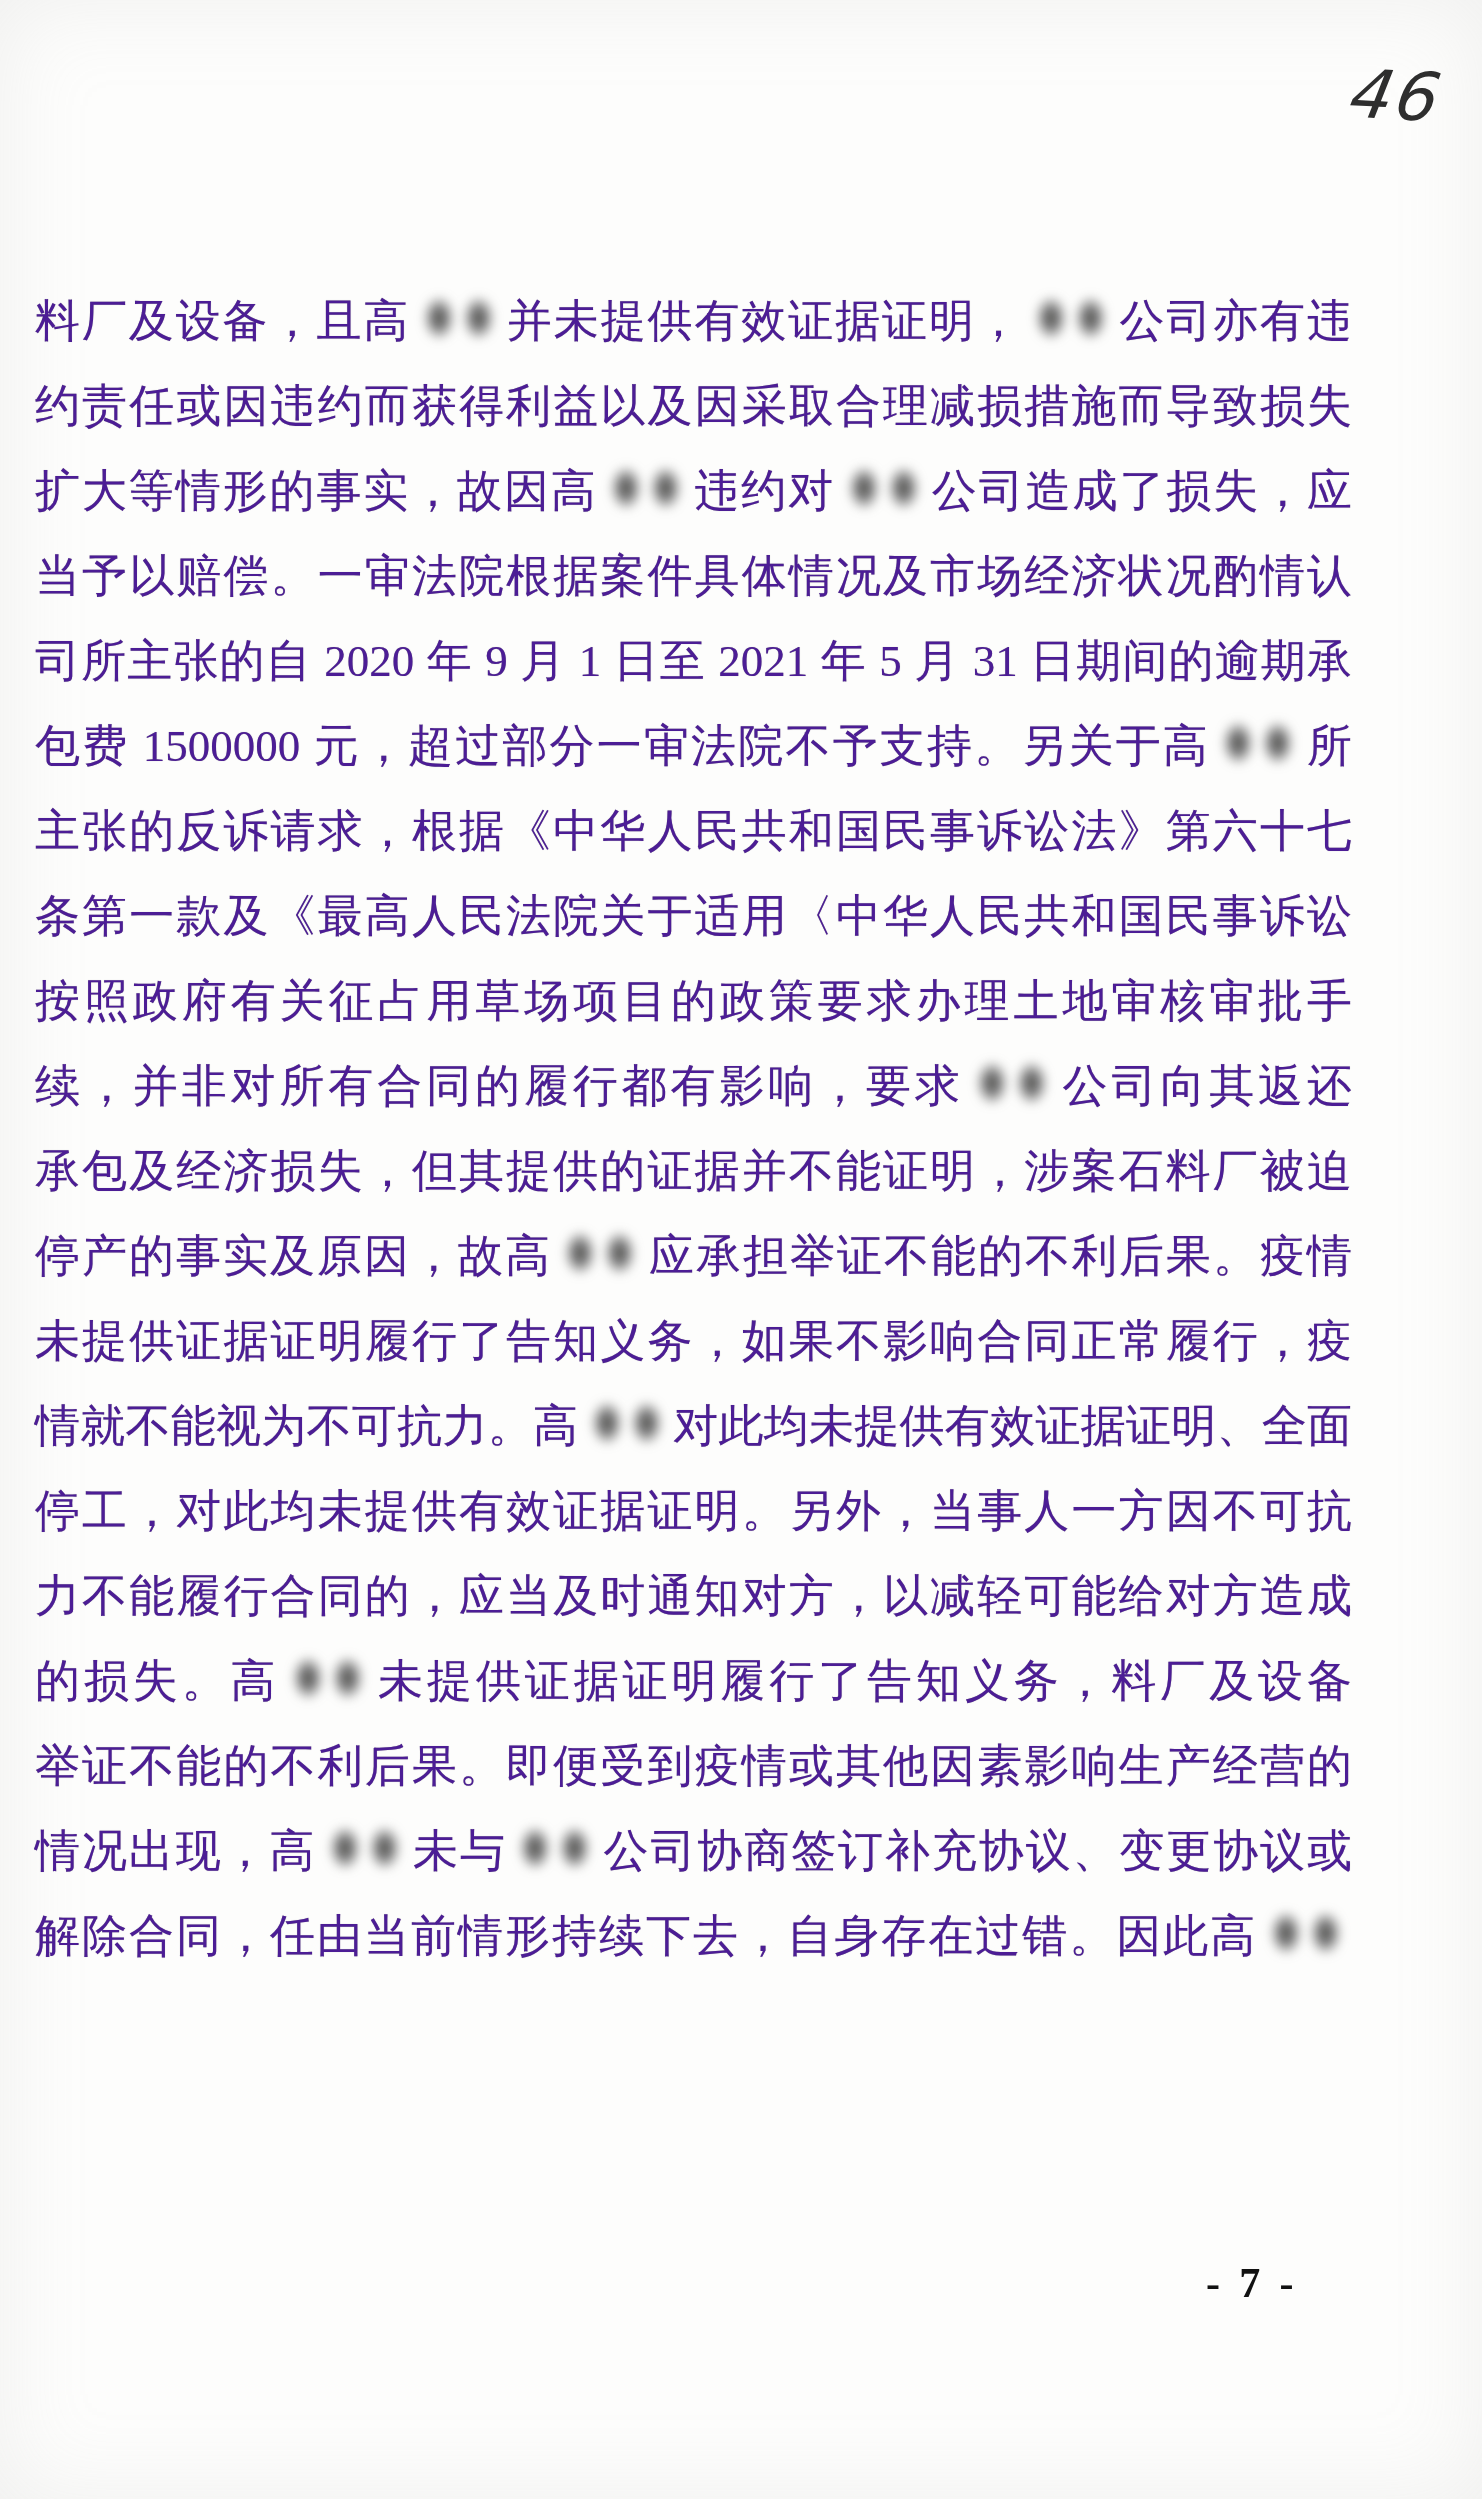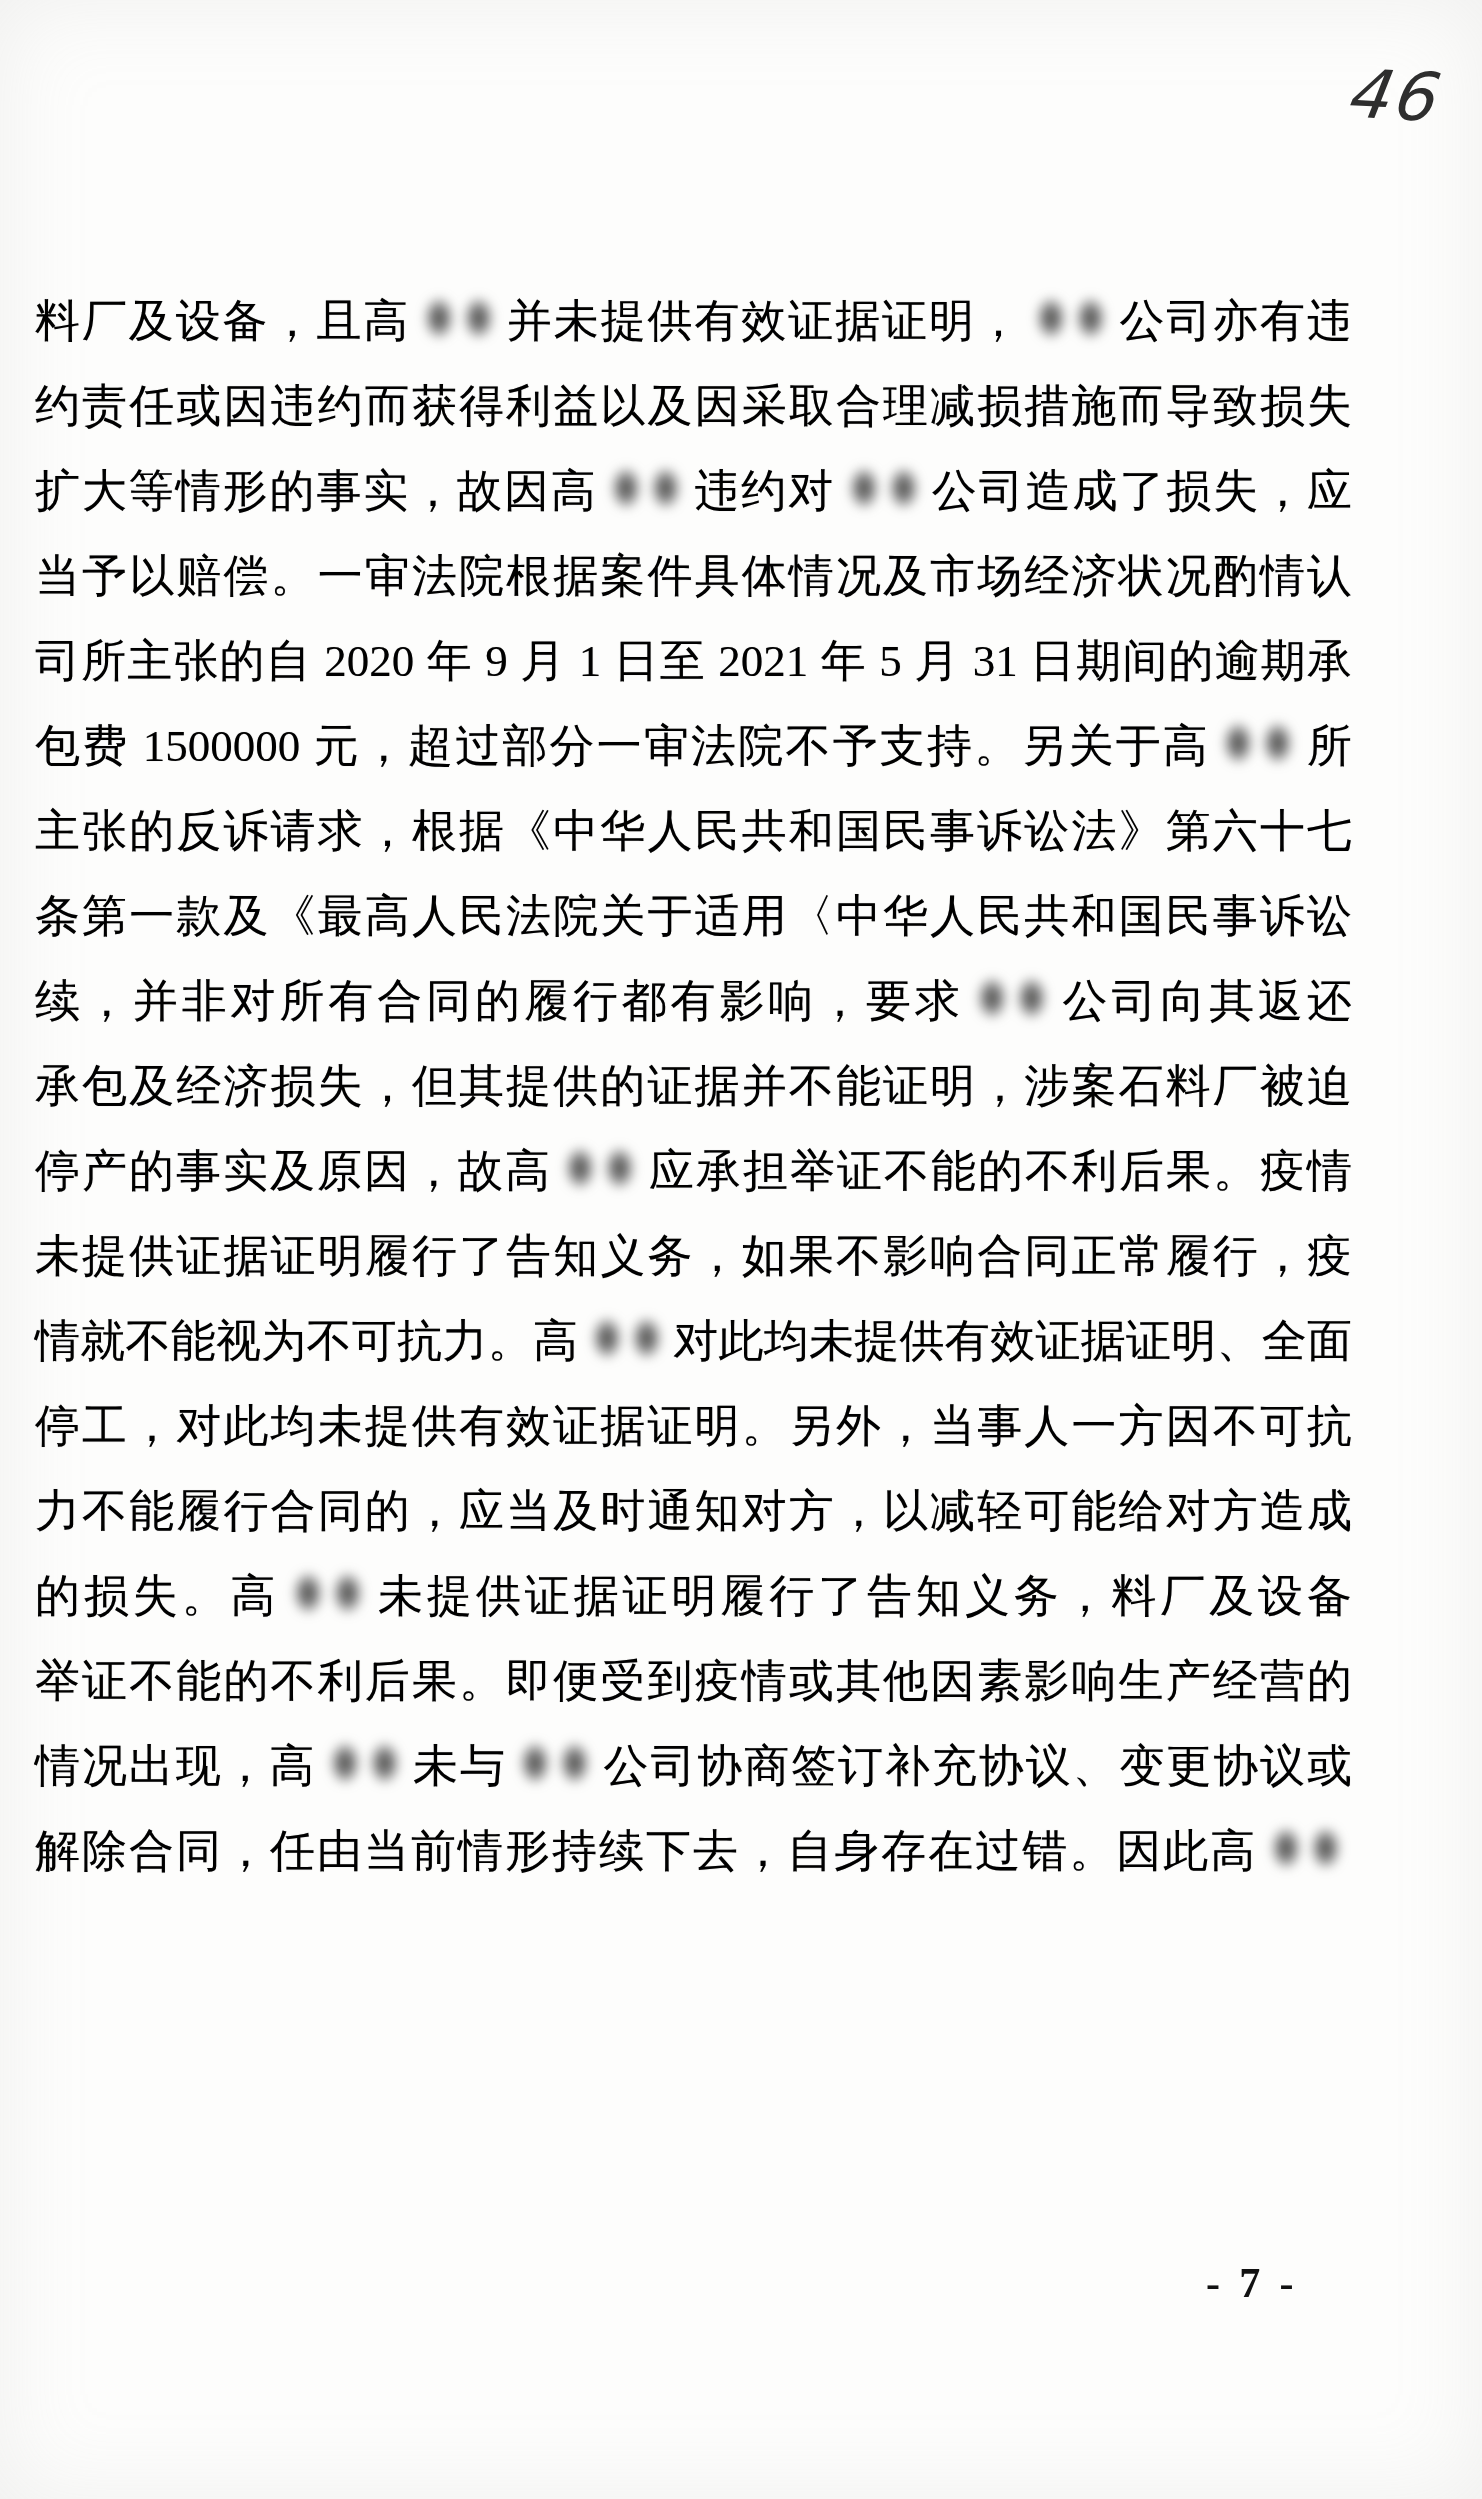--- a/index.html
+++ b/index.html
@@ -40,21 +40,21 @@
   }
   .line {
     height: 85px;
     line-height: 85px;
     font-size: 45px;
     font-weight: 500;
     text-align: justify;
     text-align-last: justify;
     text-justify: inter-ideograph;
     white-space: nowrap;
-    color: #000000;
+    color: #4c1d95;
     text-shadow: 0 0 0.7px rgba(30,30,30,0.45);
   }
   
   .redact {
     display: inline-block;
     width: 86px;
     height: 56px;
     margin: 0 4.4px;
     vertical-align: -10.2px;
     background:
@@ -84,20 +84,21 @@
 
   <div class="body-text">
       <div class="line"><span>料厂及设备，且高</span><span class="redact"></span><span>并未提供有效证据证明，</span><span class="redact"></span><span>公司亦有违</span></div>
       <div class="line"><span>约责任或因违约而获得利益以及因采取合理减损措施而导致损失</span></div>
       <div class="line"><span>扩大等情形的事实，故因高</span><span class="redact"></span><span>违约对</span><span class="redact"></span><span>公司造成了损失，应</span></div>
       <div class="line"><span>当予以赔偿。一审法院根据案件具体情况及市场经济状况酌情认</span></div>
       <div class="line"><span>司所主张的自 2020 年 9 月 1 日至 2021 年 5 月 31 日期间的逾期承</span></div>
       <div class="line"><span>包费 1500000 元，超过部分一审法院不予支持。另关于高</span><span class="redact"></span><span>所</span></div>
       <div class="line"><span>主张的反诉请求，根据《中华人民共和国民事诉讼法》第六十七</span></div>
       <div class="line"><span>条第一款及《最高人民法院关于适用〈中华人民共和国民事诉讼</span></div>
+      <div class="line"><span>按照政府有关征占用草场项目的政策要求办理土地审核审批手</span></div>
       <div class="line"><span>续，并非对所有合同的履行都有影响，要求</span><span class="redact"></span><span>公司向其返还</span></div>
       <div class="line"><span>承包及经济损失，但其提供的证据并不能证明，涉案石料厂被迫</span></div>
       <div class="line"><span>停产的事实及原因，故高</span><span class="redact"></span><span>应承担举证不能的不利后果。疫情</span></div>
       <div class="line"><span>未提供证据证明履行了告知义务，如果不影响合同正常履行，疫</span></div>
       <div class="line"><span>情就不能视为不可抗力。高</span><span class="redact"></span><span>对此均未提供有效证据证明、全面</span></div>
       <div class="line"><span>停工，对此均未提供有效证据证明。另外，当事人一方因不可抗</span></div>
       <div class="line"><span>力不能履行合同的，应当及时通知对方，以减轻可能给对方造成</span></div>
       <div class="line"><span>的损失。高</span><span class="redact"></span><span>未提供证据证明履行了告知义务，料厂及设备</span></div>
       <div class="line"><span>举证不能的不利后果。即便受到疫情或其他因素影响生产经营的</span></div>
       <div class="line"><span>情况出现，高</span><span class="redact"></span><span>未与</span><span class="redact"></span><span>公司协商签订补充协议、变更协议或</span></div>

